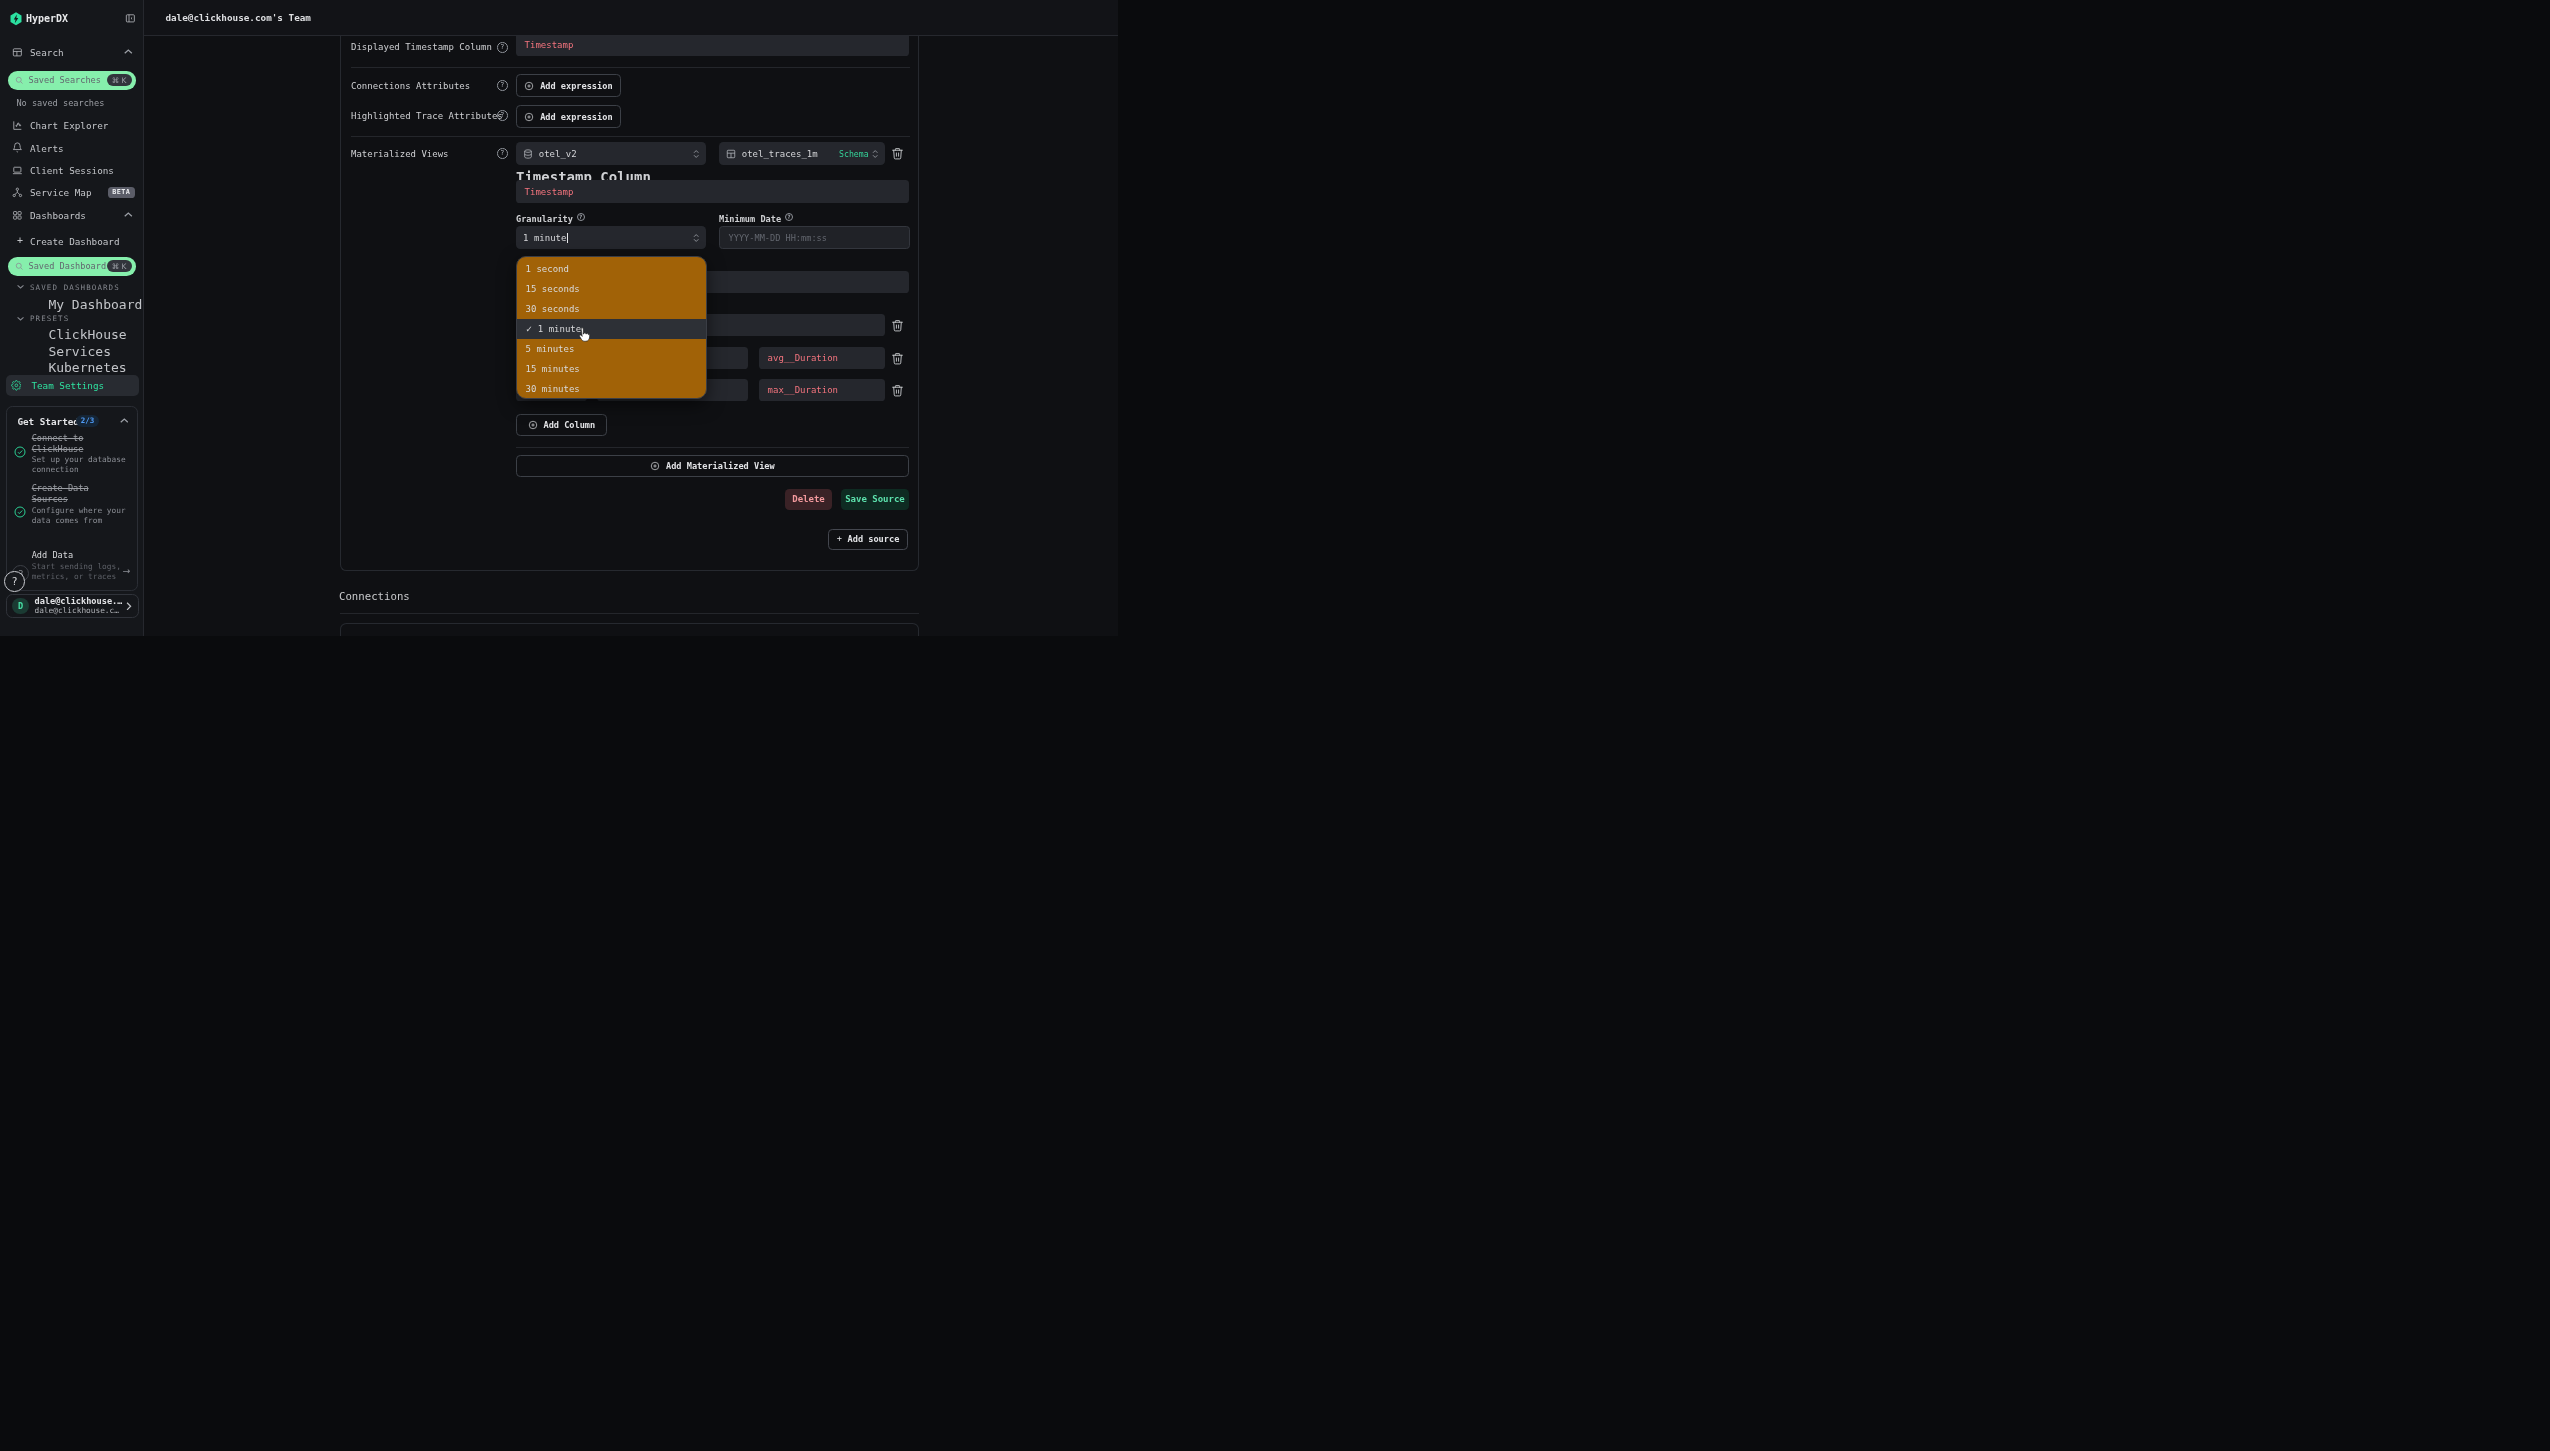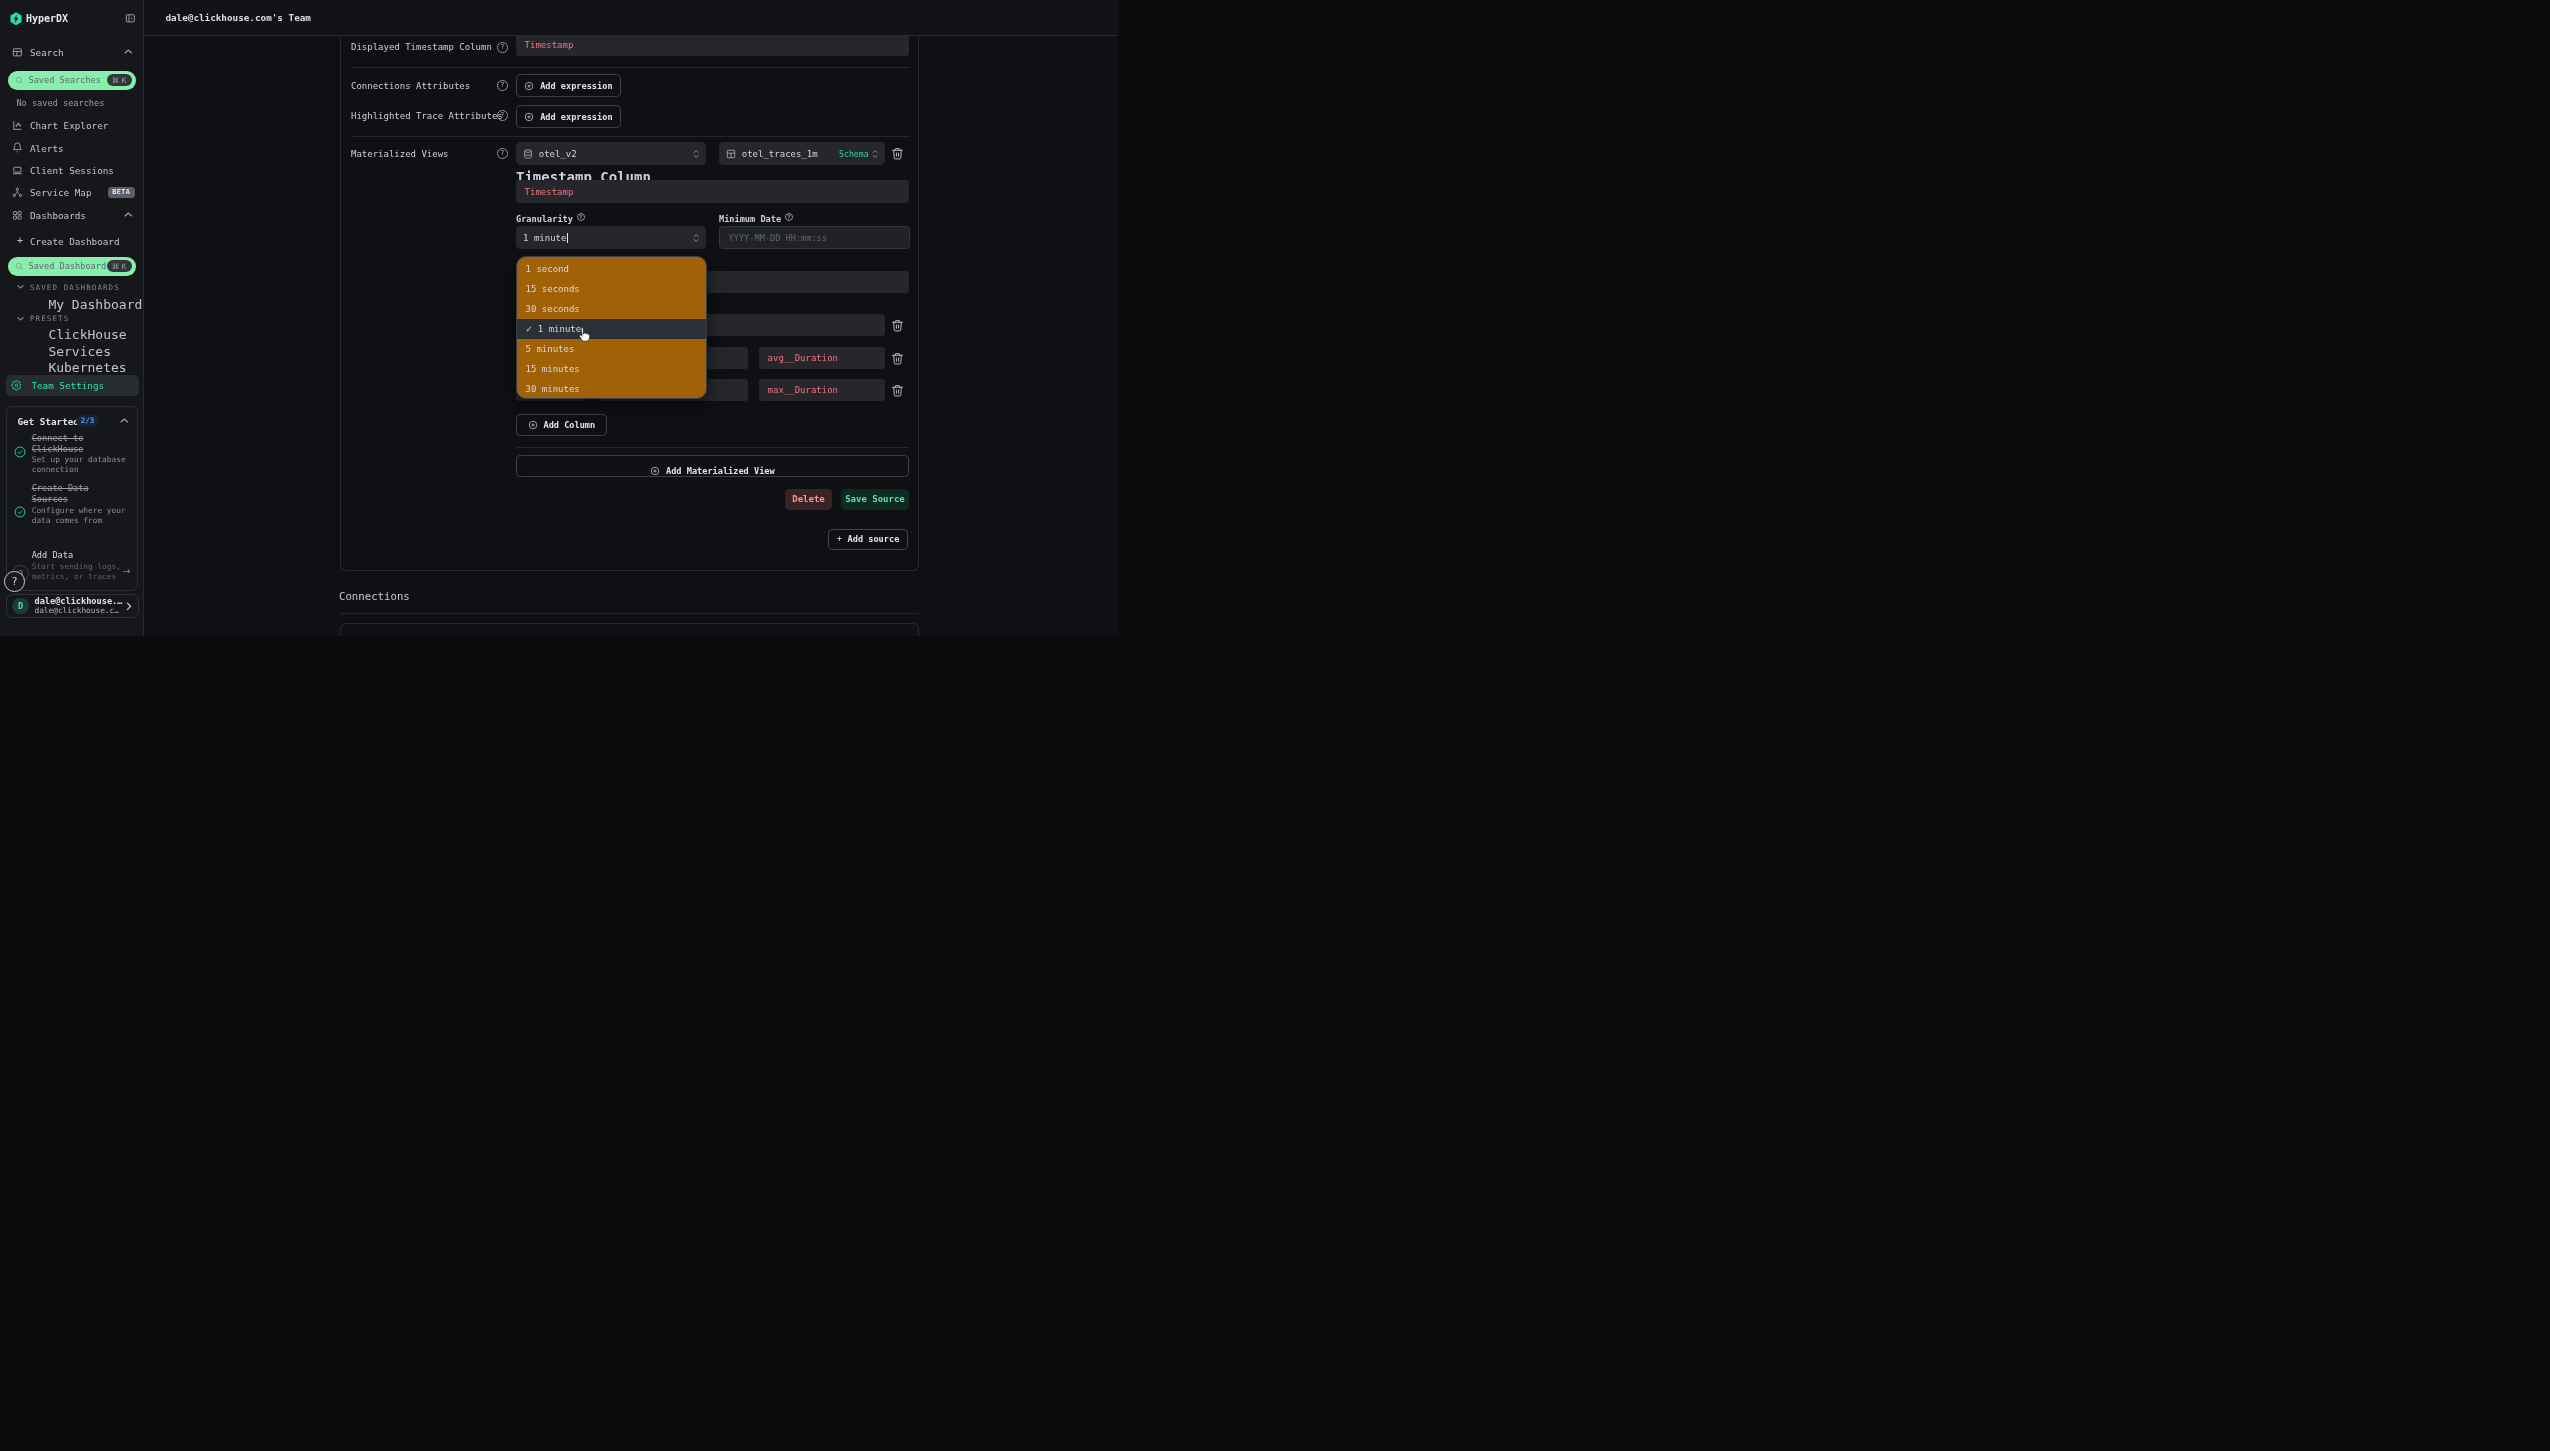--- a/index.html
+++ b/index.html
@@ -391,21 +391,21 @@
       <button class="abs gbtn" style="left:175px; top:385px; width:91px; height:22px;">
         <svg width="10" height="10" viewBox="0 0 24 24" fill="none" stroke="#d8d9dc" stroke-width="1.7">
             <circle cx="12" cy="12" r="9"></circle>
             <path d="M12 8v8M8 12h8"></path>
           </svg>
         <span>Add Column</span>
       </button>
 
       <div class="divider" style="top:418px; left:175px; width:393px;"></div>
 
-      <button class="abs gbtn" style="left:175px; top:426px; width:393px; height:22px;align-items:flex-end;">
+      <button class="abs gbtn" style="left:175px; top:426px; width:393px; height:22px;">
         <svg width="10" height="10" viewBox="0 0 24 24" fill="none" stroke="#d8d9dc" stroke-width="1.7">
             <circle cx="12" cy="12" r="9"></circle>
             <path d="M12 8v8M8 12h8"></path>
           </svg>
         <span>Add Materialized View</span>
       </button>
 
       <button class="abs danger-btn" style="left:444px; top:460px; width:47px; height:20.7px;">Delete</button>
       <button class="abs save-btn" style="left:500px; top:460px; width:68px; height:20.7px;">Save Source</button>
 

